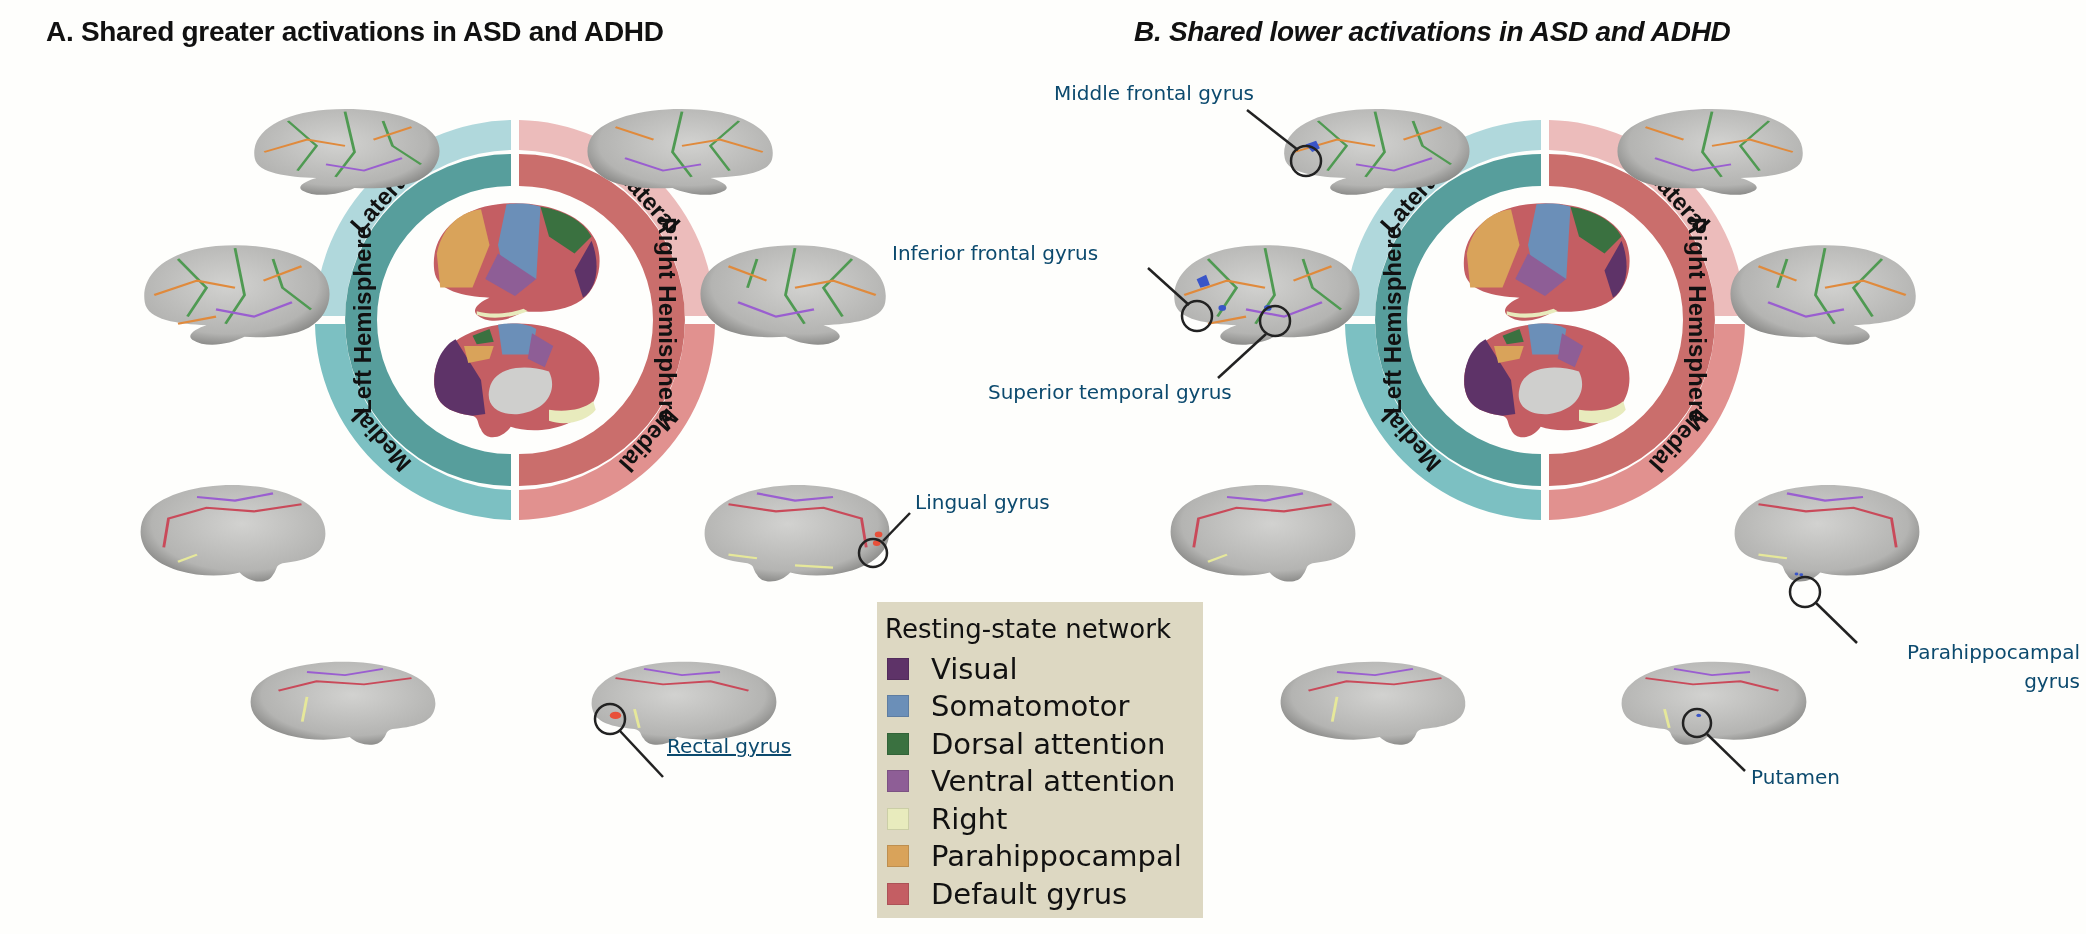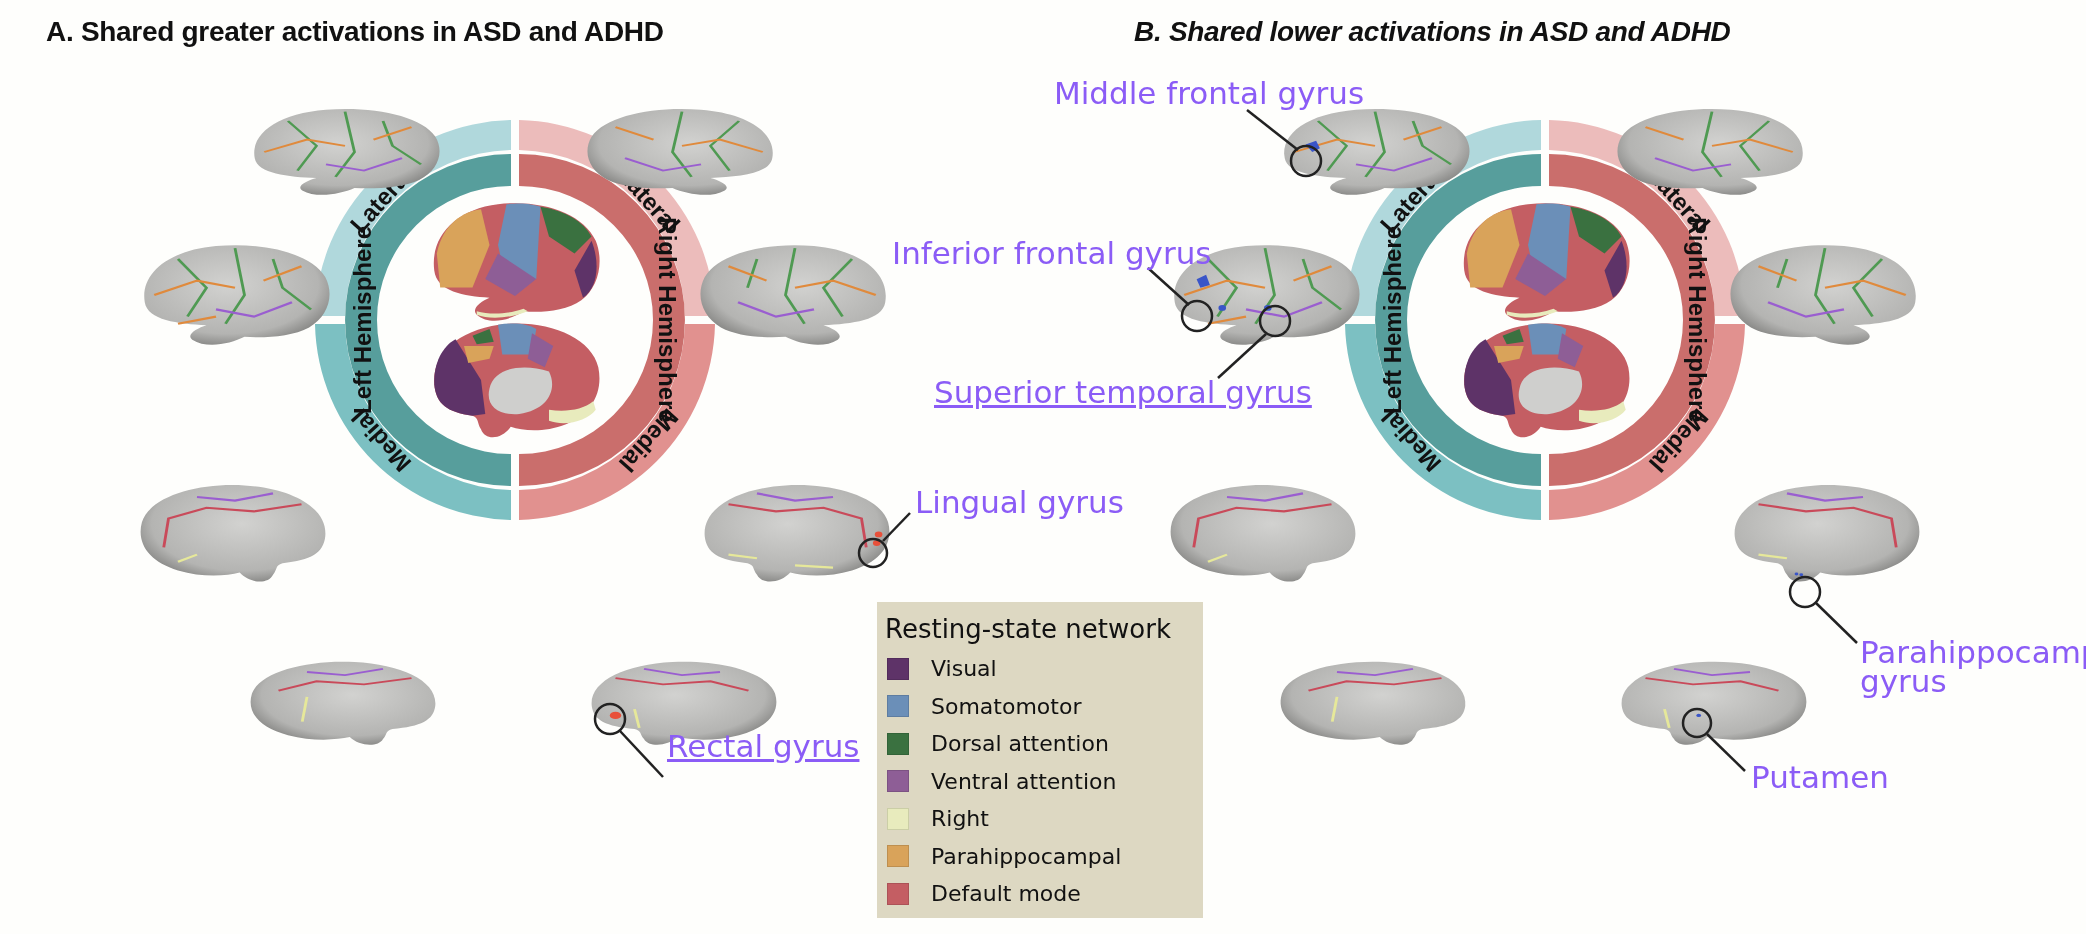--- a/index.html
+++ b/index.html
@@ -1,26 +1,26 @@
 <!DOCTYPE html>
 <html><head>
 <meta charset="utf-8">
 <style>
   html, body { margin:0; padding:0; background:#fefefc; }
   body { width:2086px; height:934px; position:relative; overflow:hidden; font-family:"DejaVu Sans", sans-serif; color:#111; }
   .panel-title { position:absolute; top:16px; font-family:"Liberation Sans", sans-serif; font-weight:bold; font-size:28px; letter-spacing:-0.3px; color:#111; }
   #title-a { left:46px; }
   #title-b { left:1134px;font-style:italic; }
   svg.fig { position:absolute; left:0; top:0; }
-  .ann { position:absolute; font-family:"DejaVu Sans", sans-serif; font-size:31px; color:#8b5cf6; white-space:nowrap; line-height:29px; }
+  .ann { position:absolute; font-family:"DejaVu Sans", sans-serif; font-size:20px; color:#0c4a6e; white-space:nowrap; line-height:29px;text-align:right; }
   .legend { position:absolute; left:877px; top:602px; width:326px; height:316px; background:#ddd8c2; box-sizing:border-box; padding:12px 8px; }
   .legend-title { font-family:"DejaVu Sans", sans-serif; font-size:26px; color:#111; margin-bottom:6px; white-space:nowrap; }
   .legend-item { display:flex; align-items:center; height:37.5px; }
   .swatch { width:22px; height:22px; margin-right:22px; margin-left:2px; box-sizing:border-box; border:1px solid rgba(0,0,0,0.12); }
-  .legend-label { font-size:22px; color:#111; white-space:nowrap; }
+  .legend-label { font-size:29px; color:#111; white-space:nowrap; }
 </style>
 </head>
 <body>
 
 <div class="panel-title" id="title-a">A. Shared greater activations in ASD and ADHD</div>
 <div class="panel-title" id="title-b">B. Shared lower activations in ASD and ADHD</div>
 
 <svg class="fig" width="2086" height="934" viewBox="0 0 2086 934">
   <defs>
     <radialGradient id="brainGrad" cx="45%" cy="40%" r="70%">
@@ -230,21 +230,21 @@
   <circle cx="1805" cy="592" r="15" fill="none" stroke="#222" stroke-width="2.5"></circle>
   <line x1="1816" y1="603" x2="1857" y2="643" stroke="#222" stroke-width="2.5"></line>
   <circle cx="1697" cy="723" r="14" fill="none" stroke="#222" stroke-width="2.5"></circle>
   <line x1="1707" y1="734" x2="1745" y2="771" stroke="#222" stroke-width="2.5"></line>
 </svg>
 
 <div class="ann" style="left:915px; top:488px;">Lingual gyrus</div>
 <div class="ann" style="left:667px; top:732px;text-decoration:underline;">Rectal gyrus</div>
 <div class="ann" style="left:1054px; top:79px;">Middle frontal gyrus</div>
 <div class="ann" style="left:892px; top:239px;">Inferior frontal gyrus</div>
-<div class="ann" style="left:934px; top:378px;text-decoration:underline;">Superior temporal gyrus</div>
+<div class="ann" style="left:988px; top:378px;">Superior temporal gyrus</div>
 <div class="ann" style="left:1860px; top:638px; white-space:normal; width:220px;">Parahippocampal gyrus</div>
 <div class="ann" style="left:1751px; top:763px;">Putamen</div>
 
 <div class="legend">
   <div class="legend-title">Resting-state network</div>
   <div class="legend-item">
     <span class="swatch" style="background: rgb(94, 51, 104);"></span>
     <span class="legend-label">Visual</span>
   </div>
   <div class="legend-item">
@@ -262,15 +262,15 @@
   <div class="legend-item">
     <span class="swatch" style="background: rgb(232, 235, 189);"></span>
     <span class="legend-label">Right</span>
   </div>
   <div class="legend-item">
     <span class="swatch" style="background: rgb(217, 163, 90);"></span>
     <span class="legend-label">Parahippocampal</span>
   </div>
   <div class="legend-item">
     <span class="swatch" style="background: rgb(196, 94, 99);"></span>
-    <span class="legend-label">Default mode</span>
+    <span class="legend-label">Default gyrus</span>
   </div>
 </div>
 
 </body></html>

